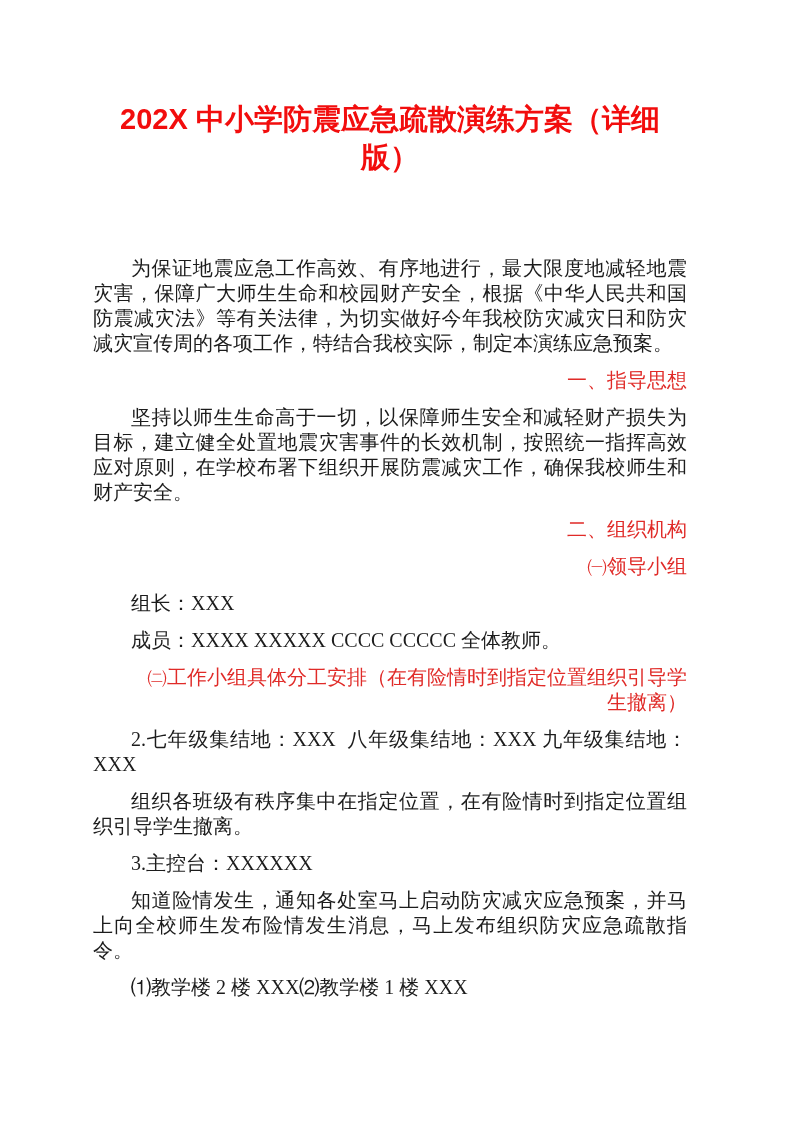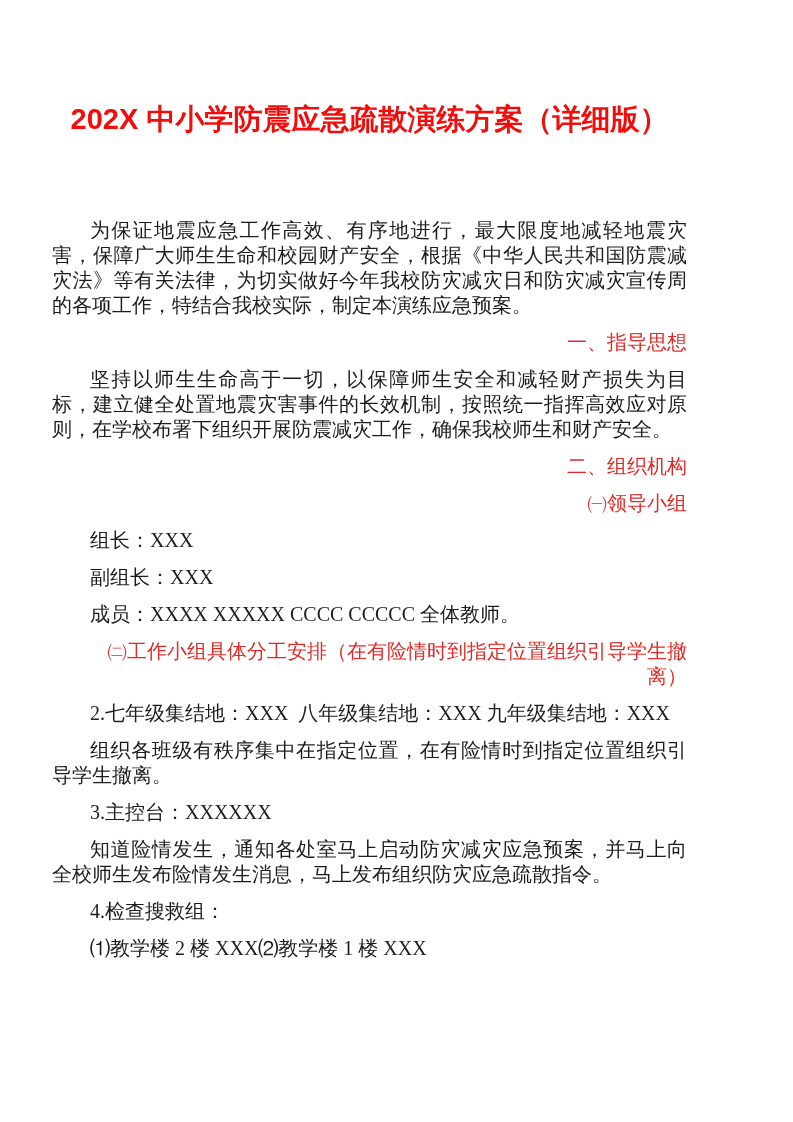--- a/index.html
+++ b/index.html
@@ -6,21 +6,21 @@
     margin: 0;
     padding: 0;
     background: #ffffff;
   }
   .page {
     position: relative;
     width: 793px;
     height: 1122px;
     box-sizing: border-box;
     background: var(--color-page_bg, #ffffff);
-    padding: 100px 106px 0 52px;
+    padding: 100px 106px 0 93px;
     overflow: hidden;
     font-family: "Liberation Serif", "DejaVu Serif", serif;
     color: var(--color-body, #1c1c1c);
   }
   .doc-title {
     margin: 0 0 80px 0;
     font-family: "Liberation Sans", "DejaVu Sans", sans-serif;
     font-size: 29px;
     font-weight: bold;
     line-height: 38px;
@@ -51,31 +51,29 @@
   <p class="block heading">一、指导思想</p>
 
   <p class="block">坚持以师生生命高于一切，以保障师生安全和减轻财产损失为目标，建立健全处置地震灾害事件的长效机制，按照统一指挥高效应对原则，在学校布署下组织开展防震减灾工作，确保我校师生和财产安全。</p>
 
   <p class="block heading">二、组织机构</p>
 
   <p class="block heading">㈠领导小组</p>
 
   <p class="block">组长：XXX</p>
 
-  <p class="block">副组长：XXX</p>
 
   <p class="block">成员：XXXX XXXXX CCCC CCCCC 全体教师。</p>
 
   <p class="block heading">㈡工作小组具体分工安排（在有险情时到指定位置组织引导学生撤离）</p>
 
 
   <p class="block">2.七年级集结地：XXX  八年级集结地：XXX 九年级集结地：XXX</p>
 
   <p class="block">组织各班级有秩序集中在指定位置，在有险情时到指定位置组织引导学生撤离。</p>
 
   <p class="block">3.主控台：XXXXXX</p>
 
   <p class="block">知道险情发生，通知各处室马上启动防灾减灾应急预案，并马上向全校师生发布险情发生消息，马上发布组织防灾应急疏散指令。</p>
 
-  <p class="block">4.检查搜救组：</p>
 
   <p class="block">⑴教学楼 2 楼 XXX⑵教学楼 1 楼 XXX</p>
 </div>
 
 </body></html>

